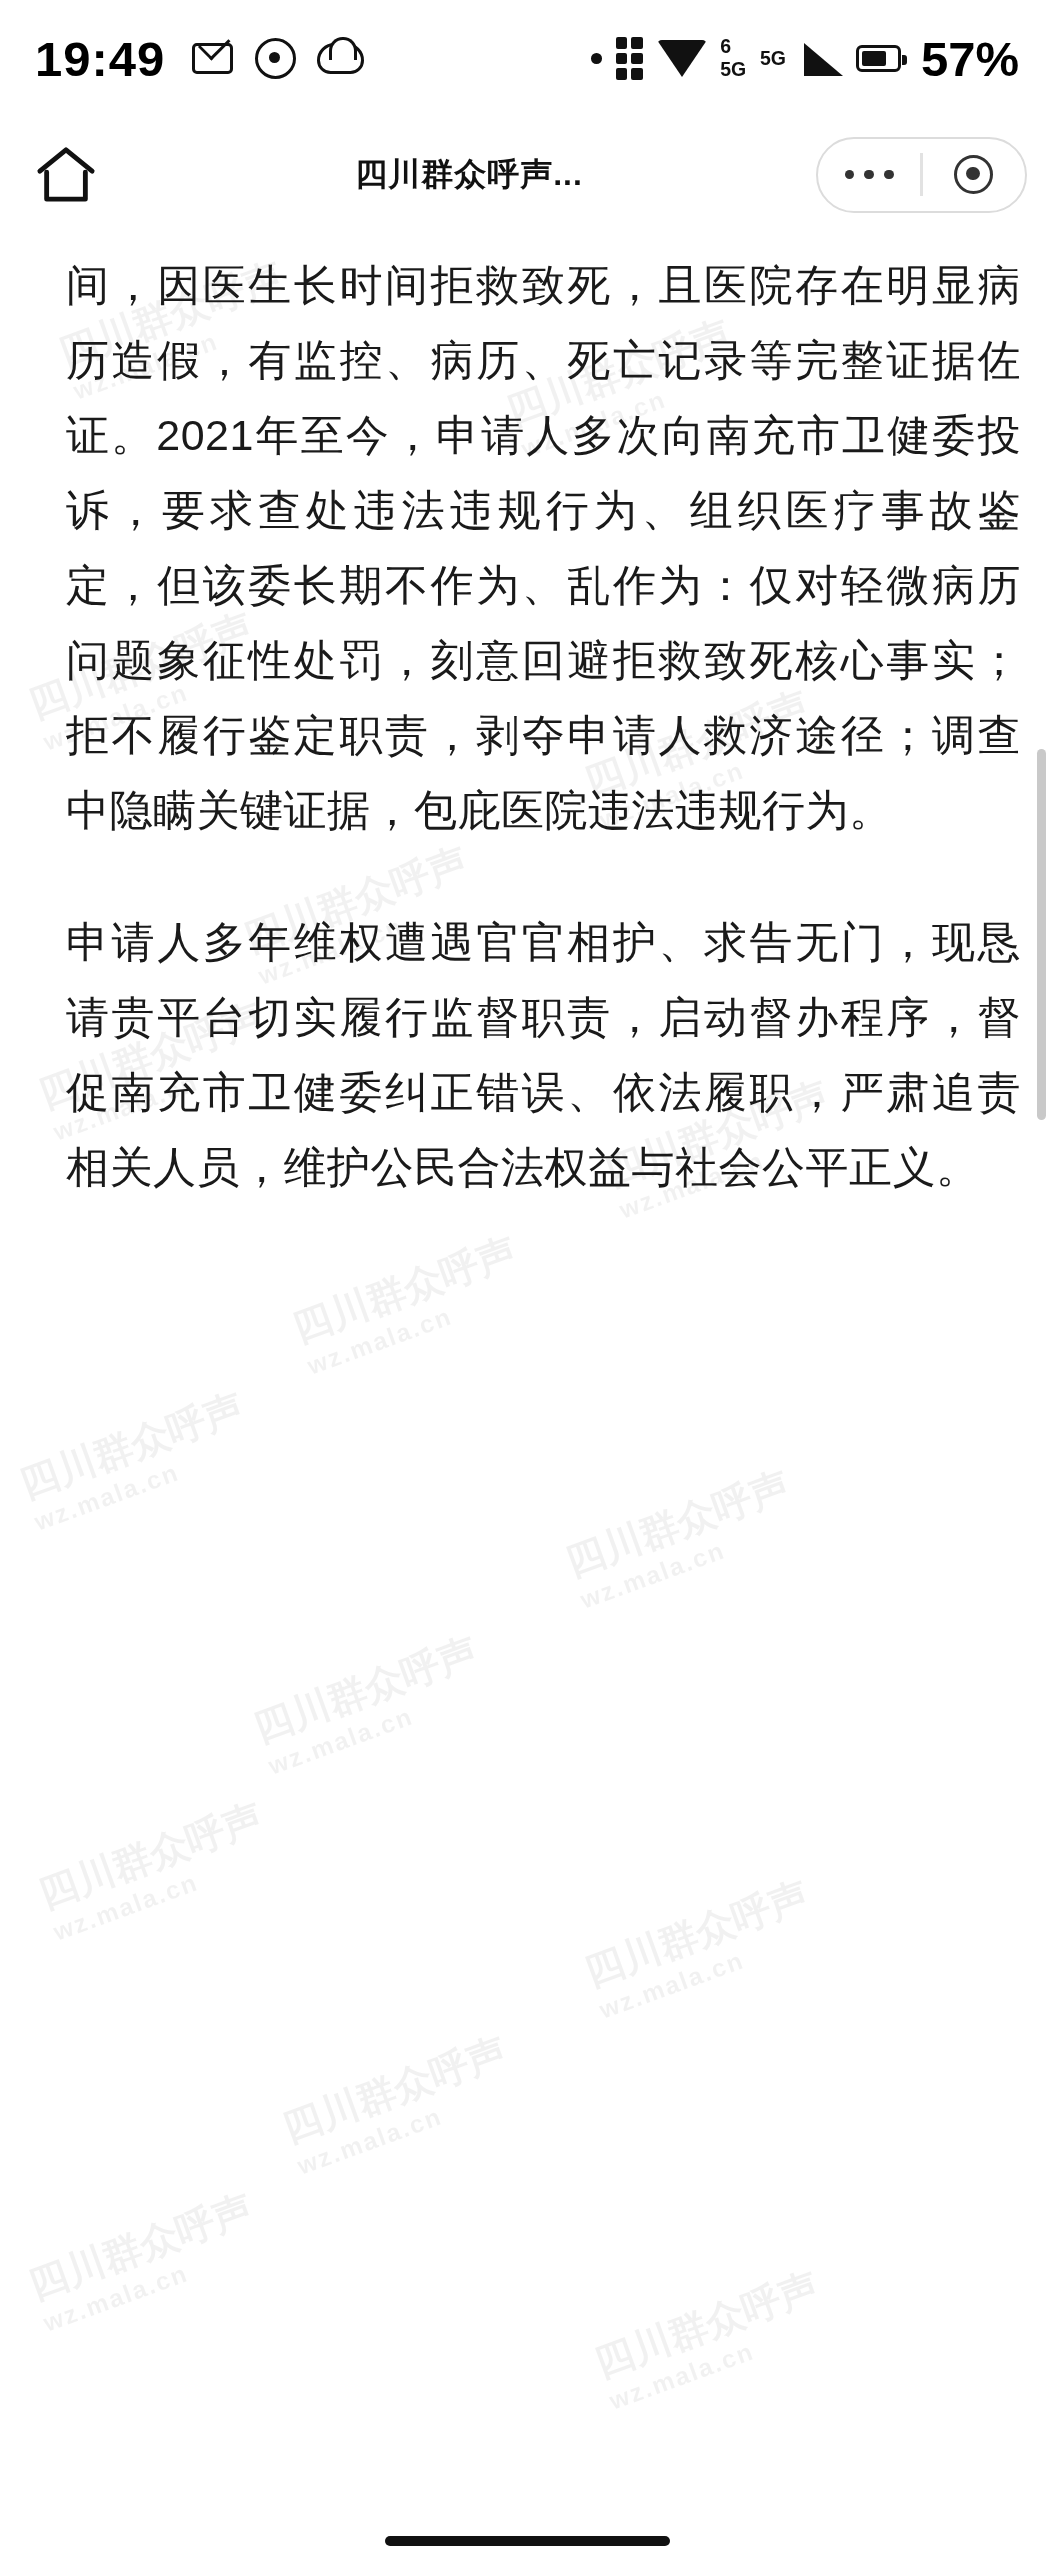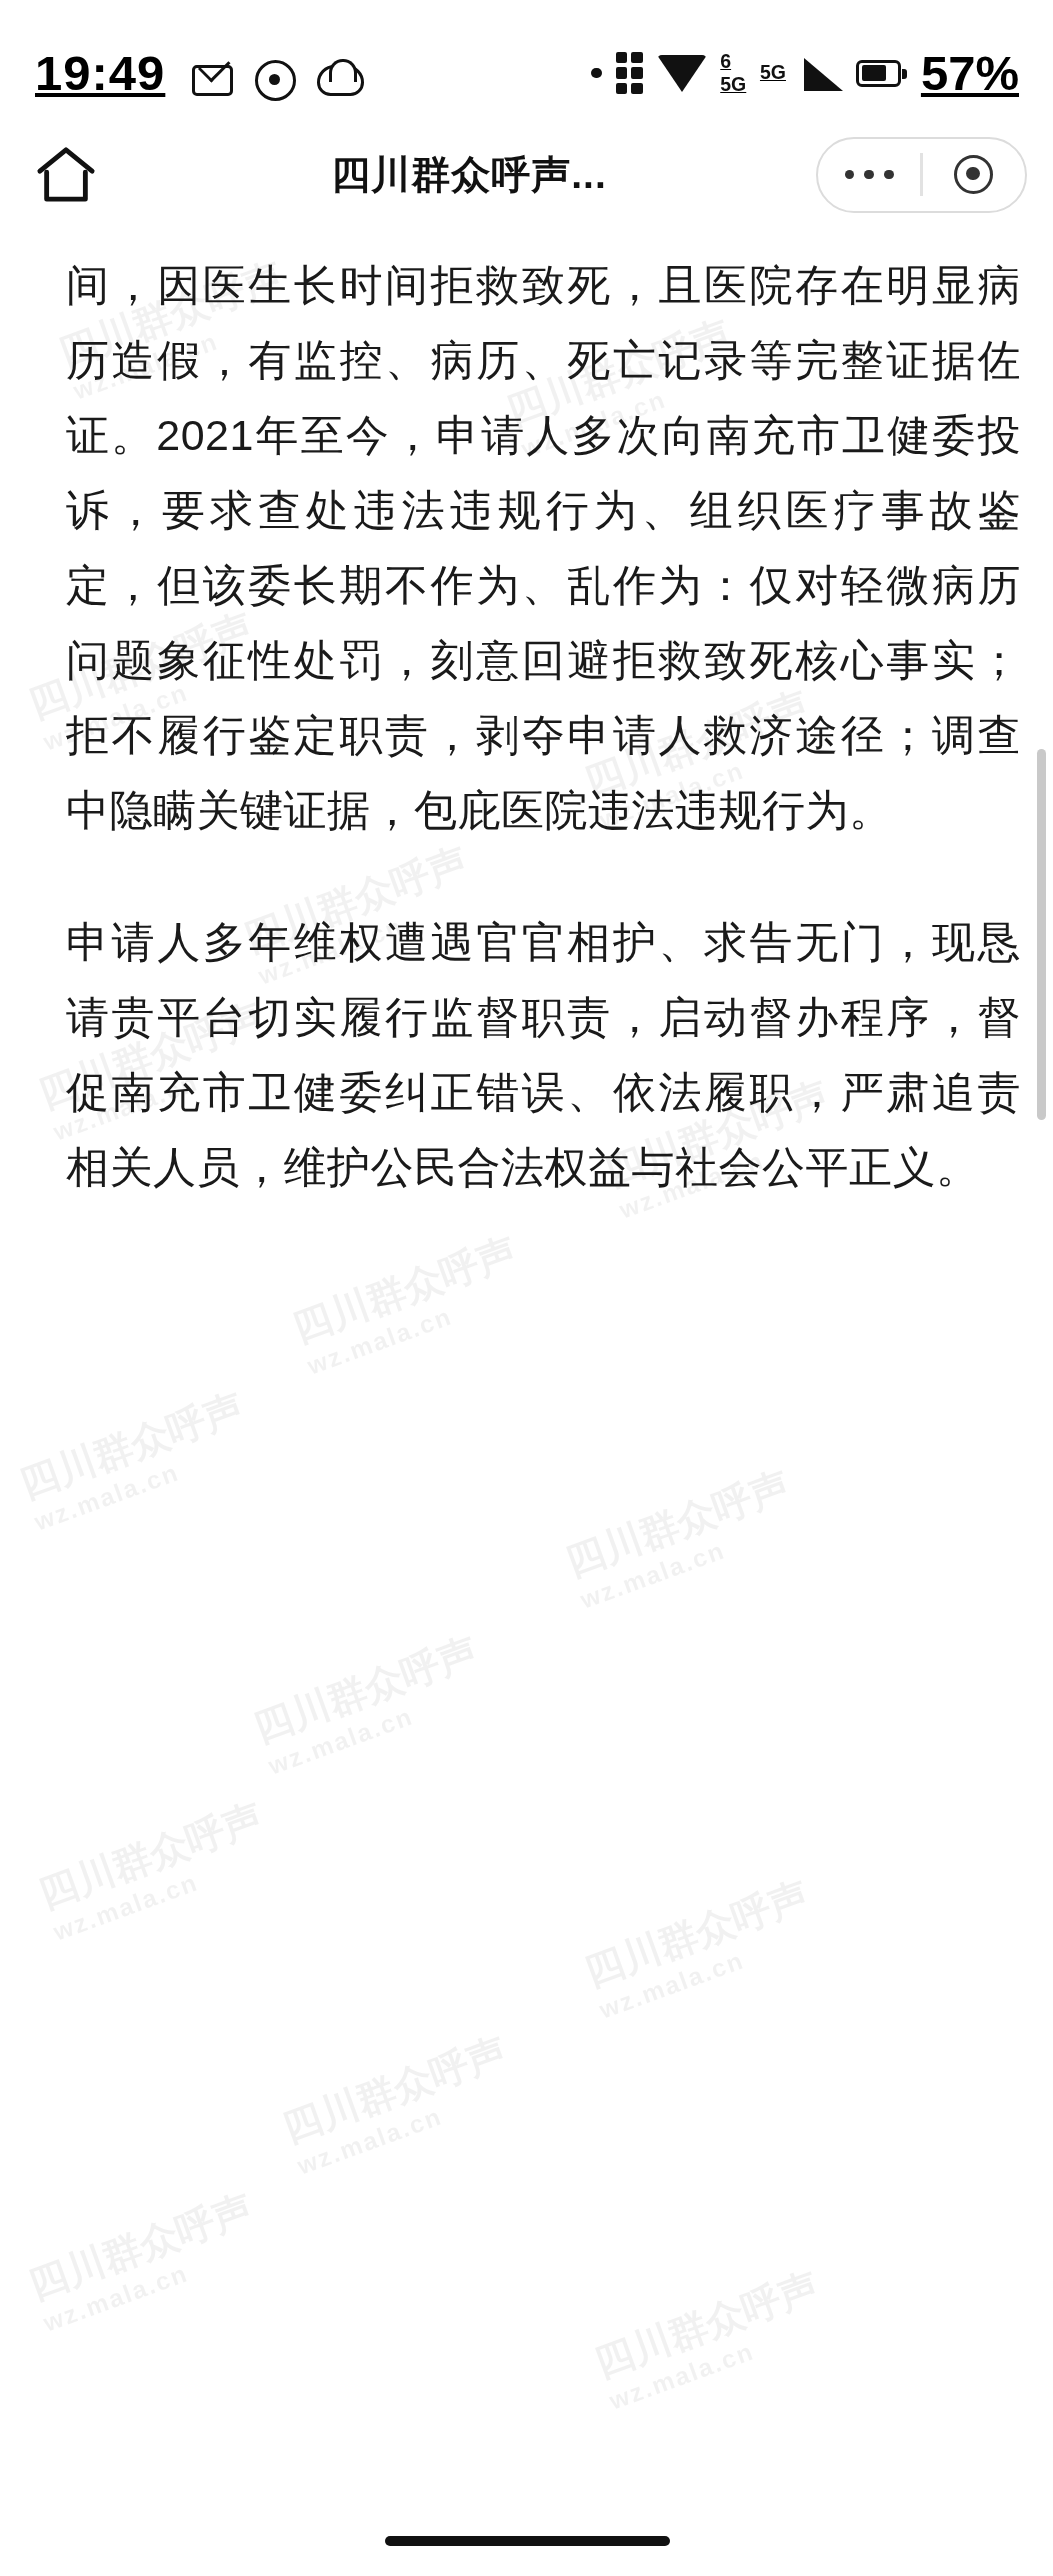--- a/index.html
+++ b/index.html
@@ -15,26 +15,25 @@
     width: 1054px;
     height: 2576px;
     background: #ffffff;
     overflow: hidden;
   }
 
   
   .statusbar {
     height: 117px;
     display: flex;
-    align-items: flex-end;
+    align-items: center;
     padding: 16px 35px;
     font-size: 45px;
     font-weight: bold;
     color: #000;
-    text-decoration: underline;
   }
   .sb-time { font-size: 49px; font-weight: bold; letter-spacing: 1px; }
   .sb-left-icons { display: flex; align-items: center; gap: 21.5px; margin-left: 27px; }
   .sb-spacer { flex: 1; }
   .sb-right { display: flex; align-items: center; gap: 13.7px; }
   .icon-mail {
     width: 41px; height: 31px;
     border: 3.9px solid #111;
     border-radius: 4.9px;
     position: relative;
@@ -146,21 +145,21 @@
   }
   .nav-home {
     width: 62px; height: 60px;
     position: relative;
     flex: 0 0 auto;
   }
   .nav-home svg { display: block; }
   .nav-title {
     flex: 1;
     text-align: center;
-    font-size: 39px;
+    font-size: 32px;
     font-weight: bold;
     color: #111;
     letter-spacing: 1px;
     white-space: nowrap;
     overflow: hidden;
     padding-left: 25px;
   }
   .nav-caps {
     flex: 0 0 auto;
     display: flex;

